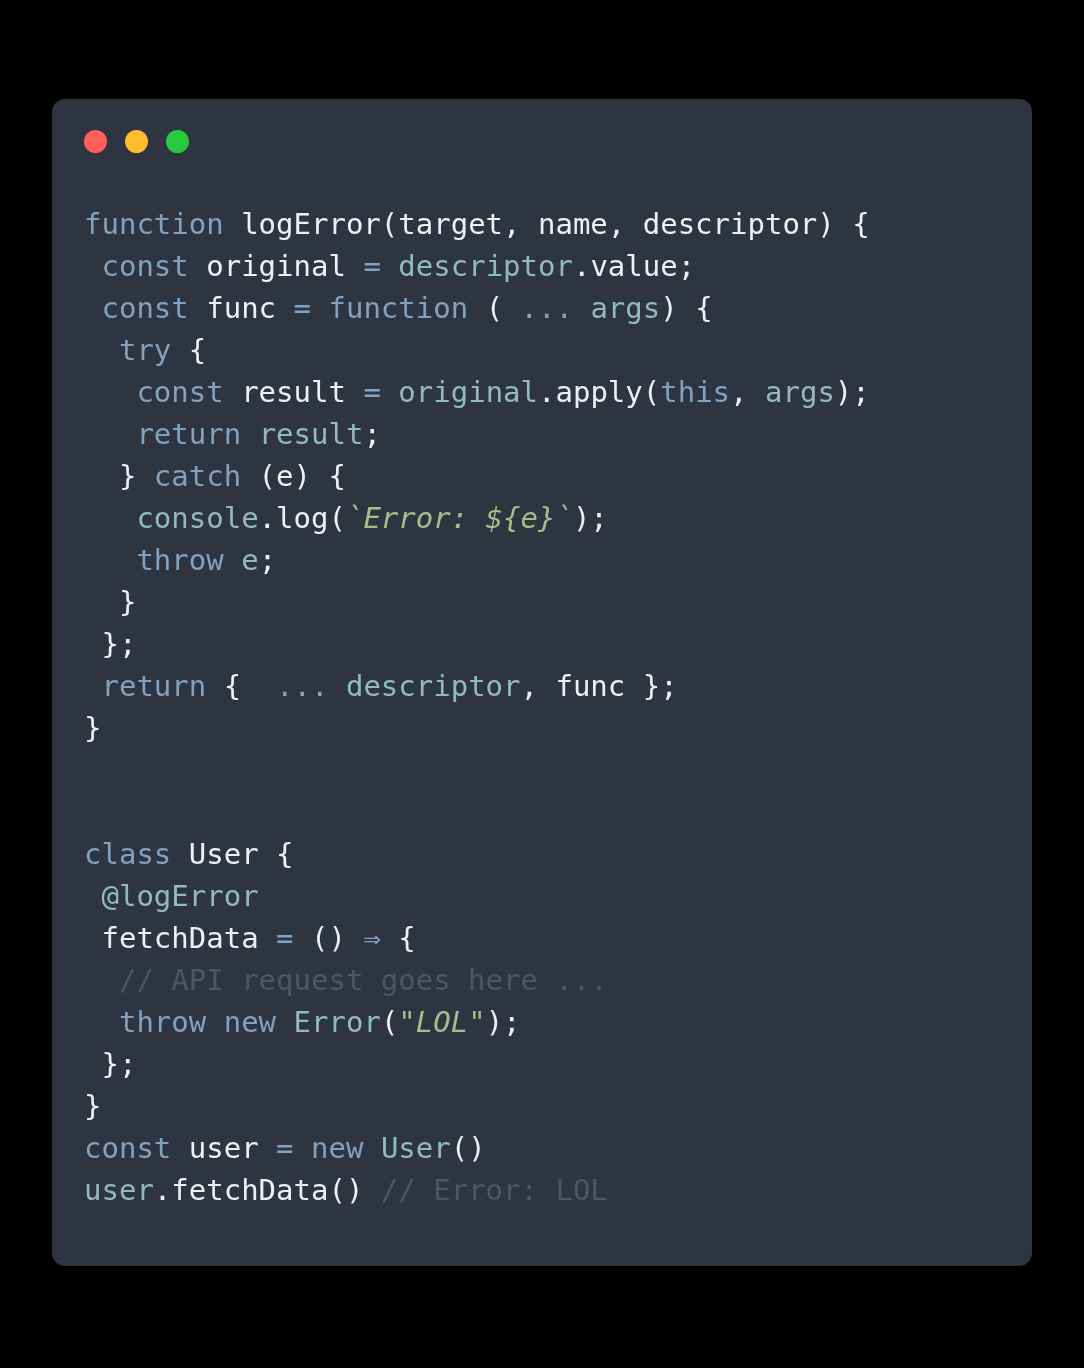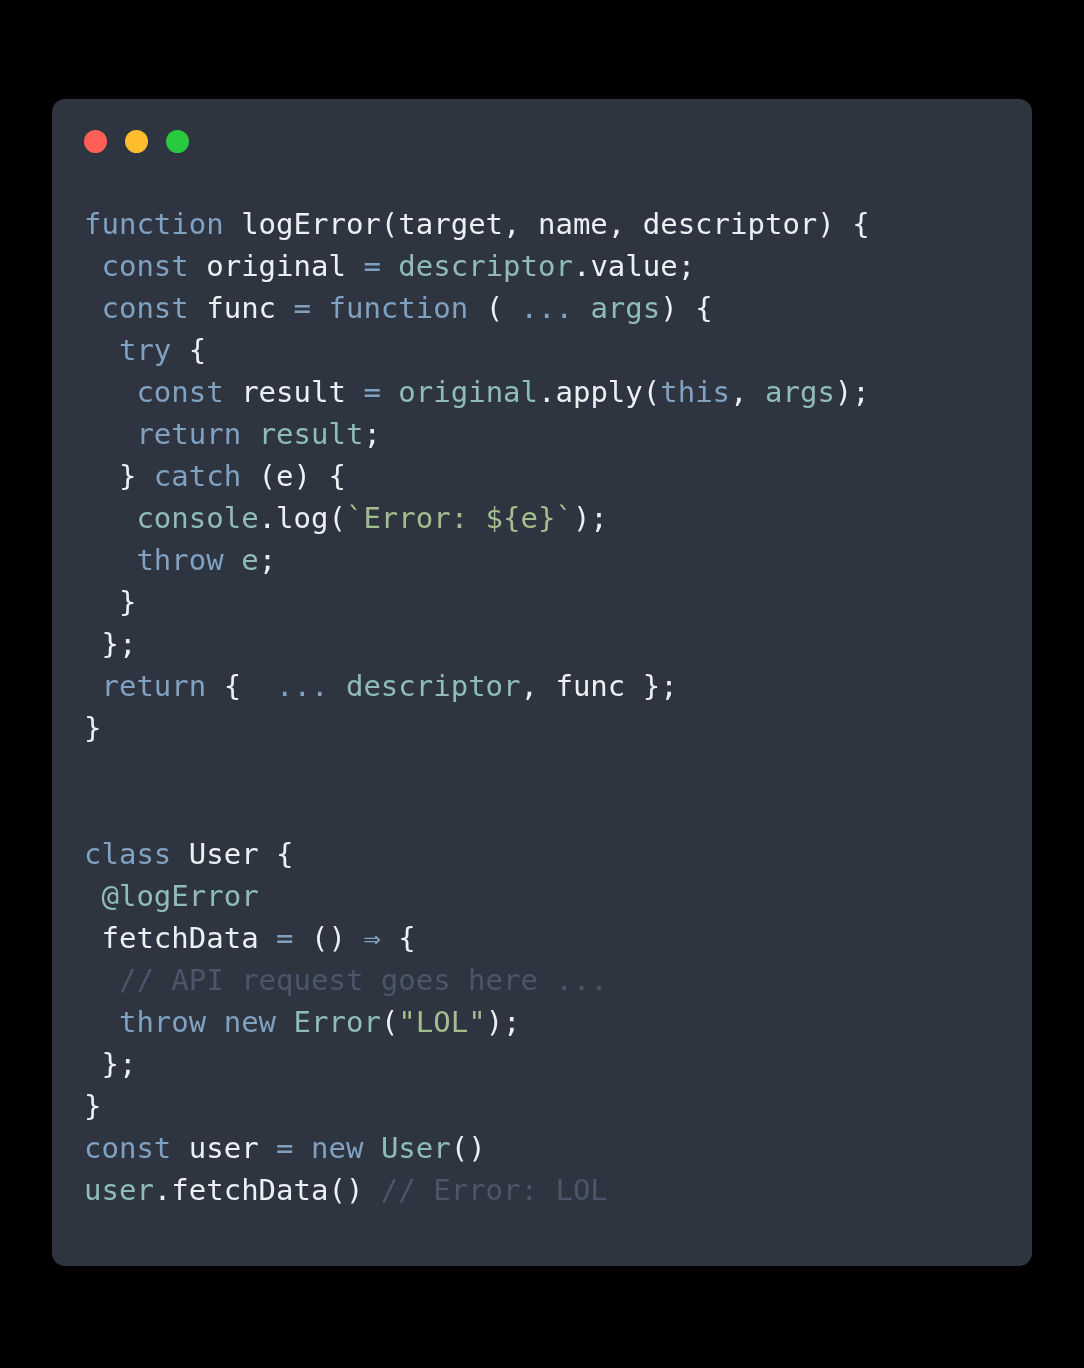--- a/index.html
+++ b/index.html
@@ -82,21 +82,21 @@
     height: 42px;
     white-space: pre;
   }
   .ln.blank { height: 42px; }
 
   
   .t-kw    { color: #81A1C1; }  
   .t-id    { color: #8FBCBB; }  
   .t-fn    { color: #ECEFF4; }  
   .t-punct { color: #ECEFF4; }
-  .t-str   { color: #A3BE8C; }  
+  .t-str   { color: #A3BE8C; font-style: italic; }  
   .t-cmt   { color: #4C566A; }  
   .t-op    { color: #81A1C1; }  
 </style>
 </head>
 <body>
 
 <div class="page" style="background: rgb(0, 0, 0);">
 
   <div class="code-card" style="background: rgb(46, 52, 64);">
 

